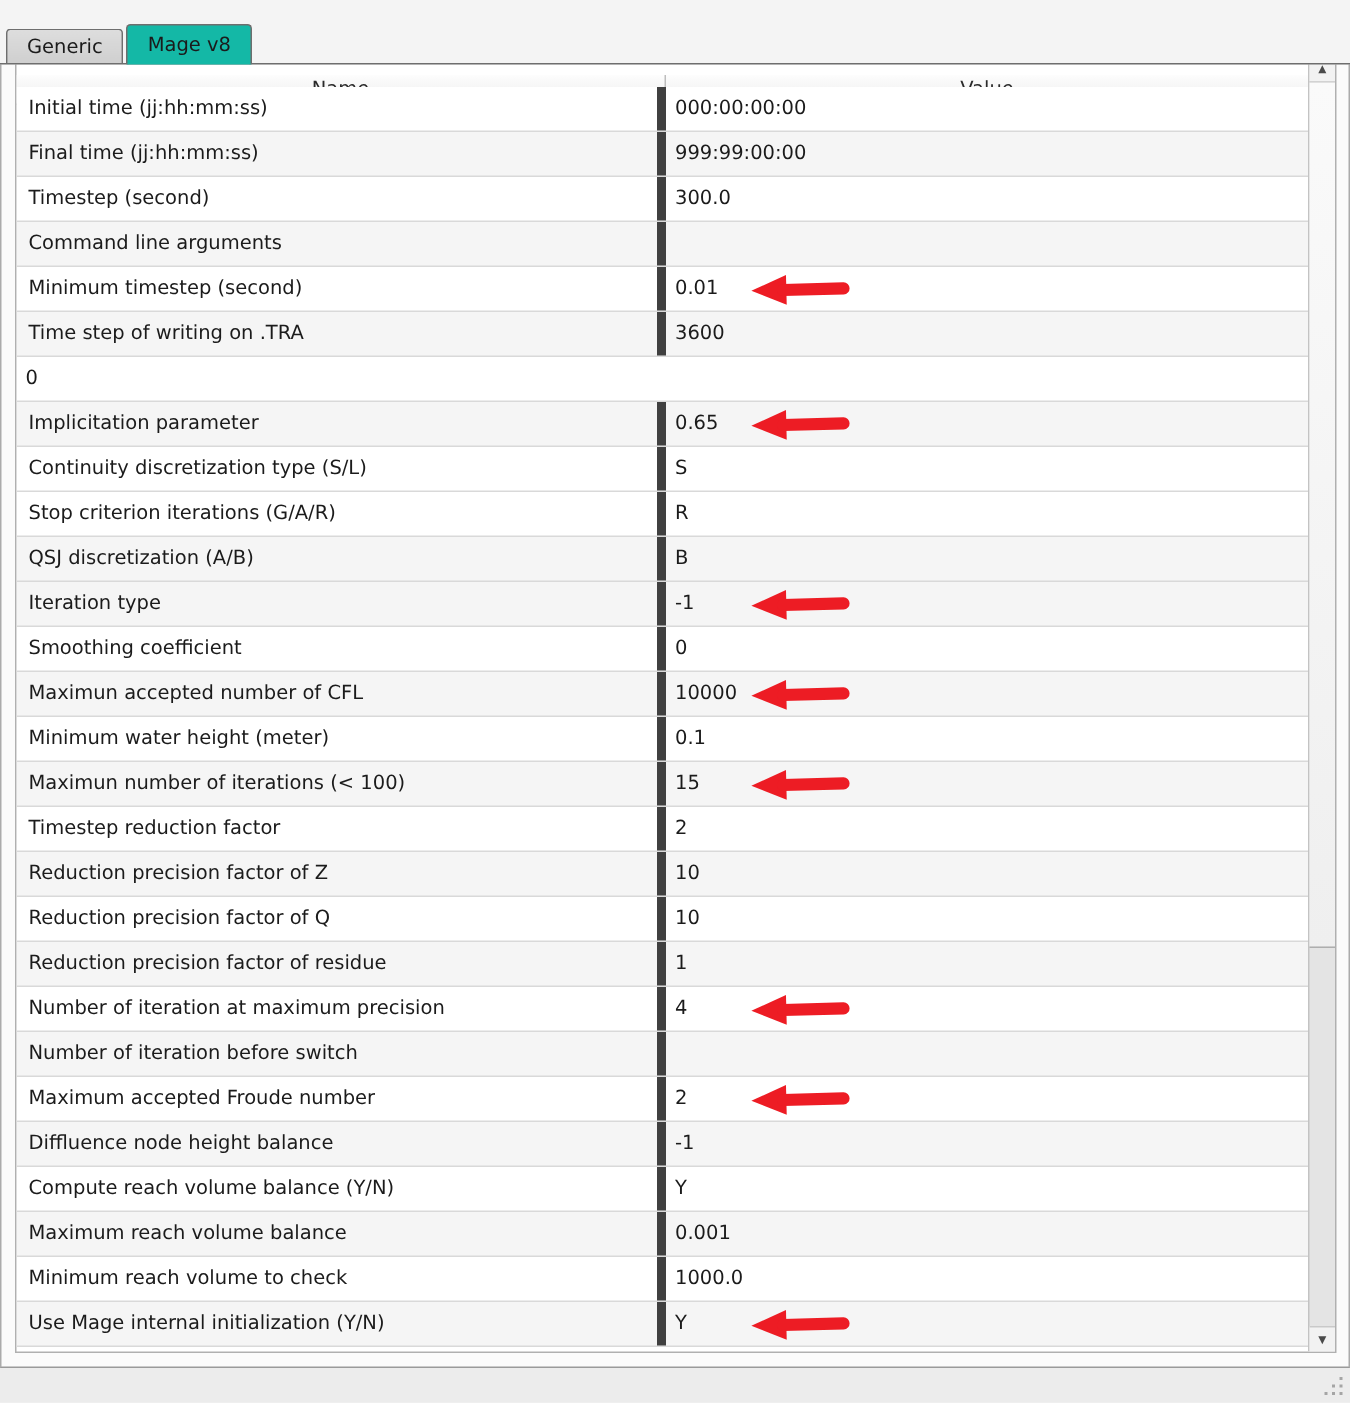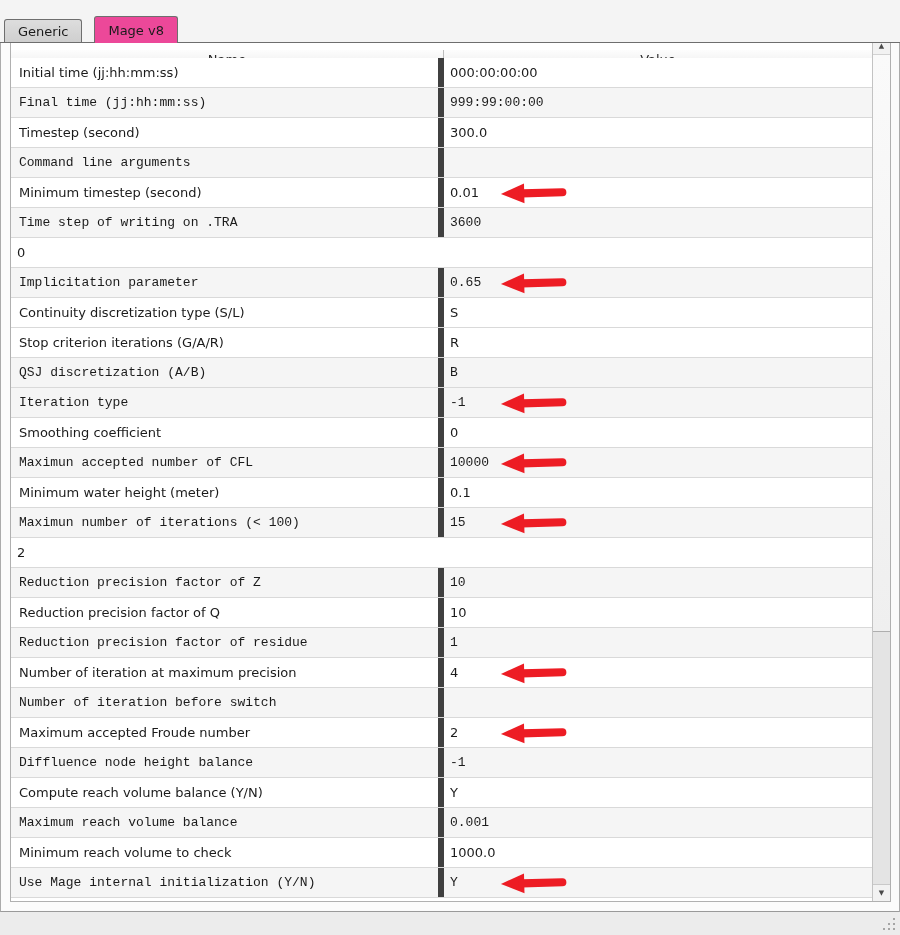--- a/index.html
+++ b/index.html
@@ -31,22 +31,22 @@
     cursor: default;
     position: relative;
   }
   .tab.inactive {
     height: 23px;
     background: linear-gradient(#dddddd, #cfcfcf);
     margin-left: 4px;
   }
   .tab.active {
     height: 27px;
-    background: #ec4899;
-    margin-left: 12px;
+    background: #14b8a6;
+    margin-left: 2px;
     margin-bottom: -1px;
     z-index: 4;
   }
 
   
   .page {
     position: absolute; top: 28px; left: 0;
     width: 900px; height: 884px;
     background: #fbfbfb;
     border-left: 1px solid #ababab;
@@ -83,21 +83,21 @@
     position: absolute; top: 20px; left: 0; right: 18px; bottom: 0;
     overflow: hidden;
   }
   .row {
     height: 30px;
     display: flex;
     border-bottom: 1px solid #d9d9d9;
     box-sizing: border-box;
     background: #ffffff;
   }
-  .row.even { background: var(--row-alt, #f5f5f5); font-family: Liberation Mono, monospace; }
+  .row.even { background: var(--row-alt, #f5f5f5); }
   .cell {
     display: flex; align-items: center;
     box-sizing: border-box;
     overflow: hidden; white-space: nowrap;
   }
   .cell.name { width: 433px; padding-left: 8px; border-right: 6px solid #404040; }
   .cell.value { flex: 1; padding-left: 6px; position: relative; }
 
   .arrow {
     position: absolute; left: 56px; top: 50%;
@@ -279,20 +279,21 @@
     <div class="cell name">Maximun number of iterations (&lt; 100)</div>
     <div class="cell value">
       <span>15</span>
       <svg class="arrow" viewBox="0 0 78 26">
         <polygon points="1,13 27,2 27,24"></polygon>
         <rect x="20" y="8.5" width="54" height="9" rx="4.5"></rect>
       </svg>
     </div>
   </div>
           <div class="row odd">
+    <div class="cell name">Timestep reduction factor</div>
     <div class="cell value">
       <span>2</span>
 
     </div>
   </div>
           <div class="row even">
     <div class="cell name">Reduction precision factor of Z</div>
     <div class="cell value">
       <span>10</span>
 

